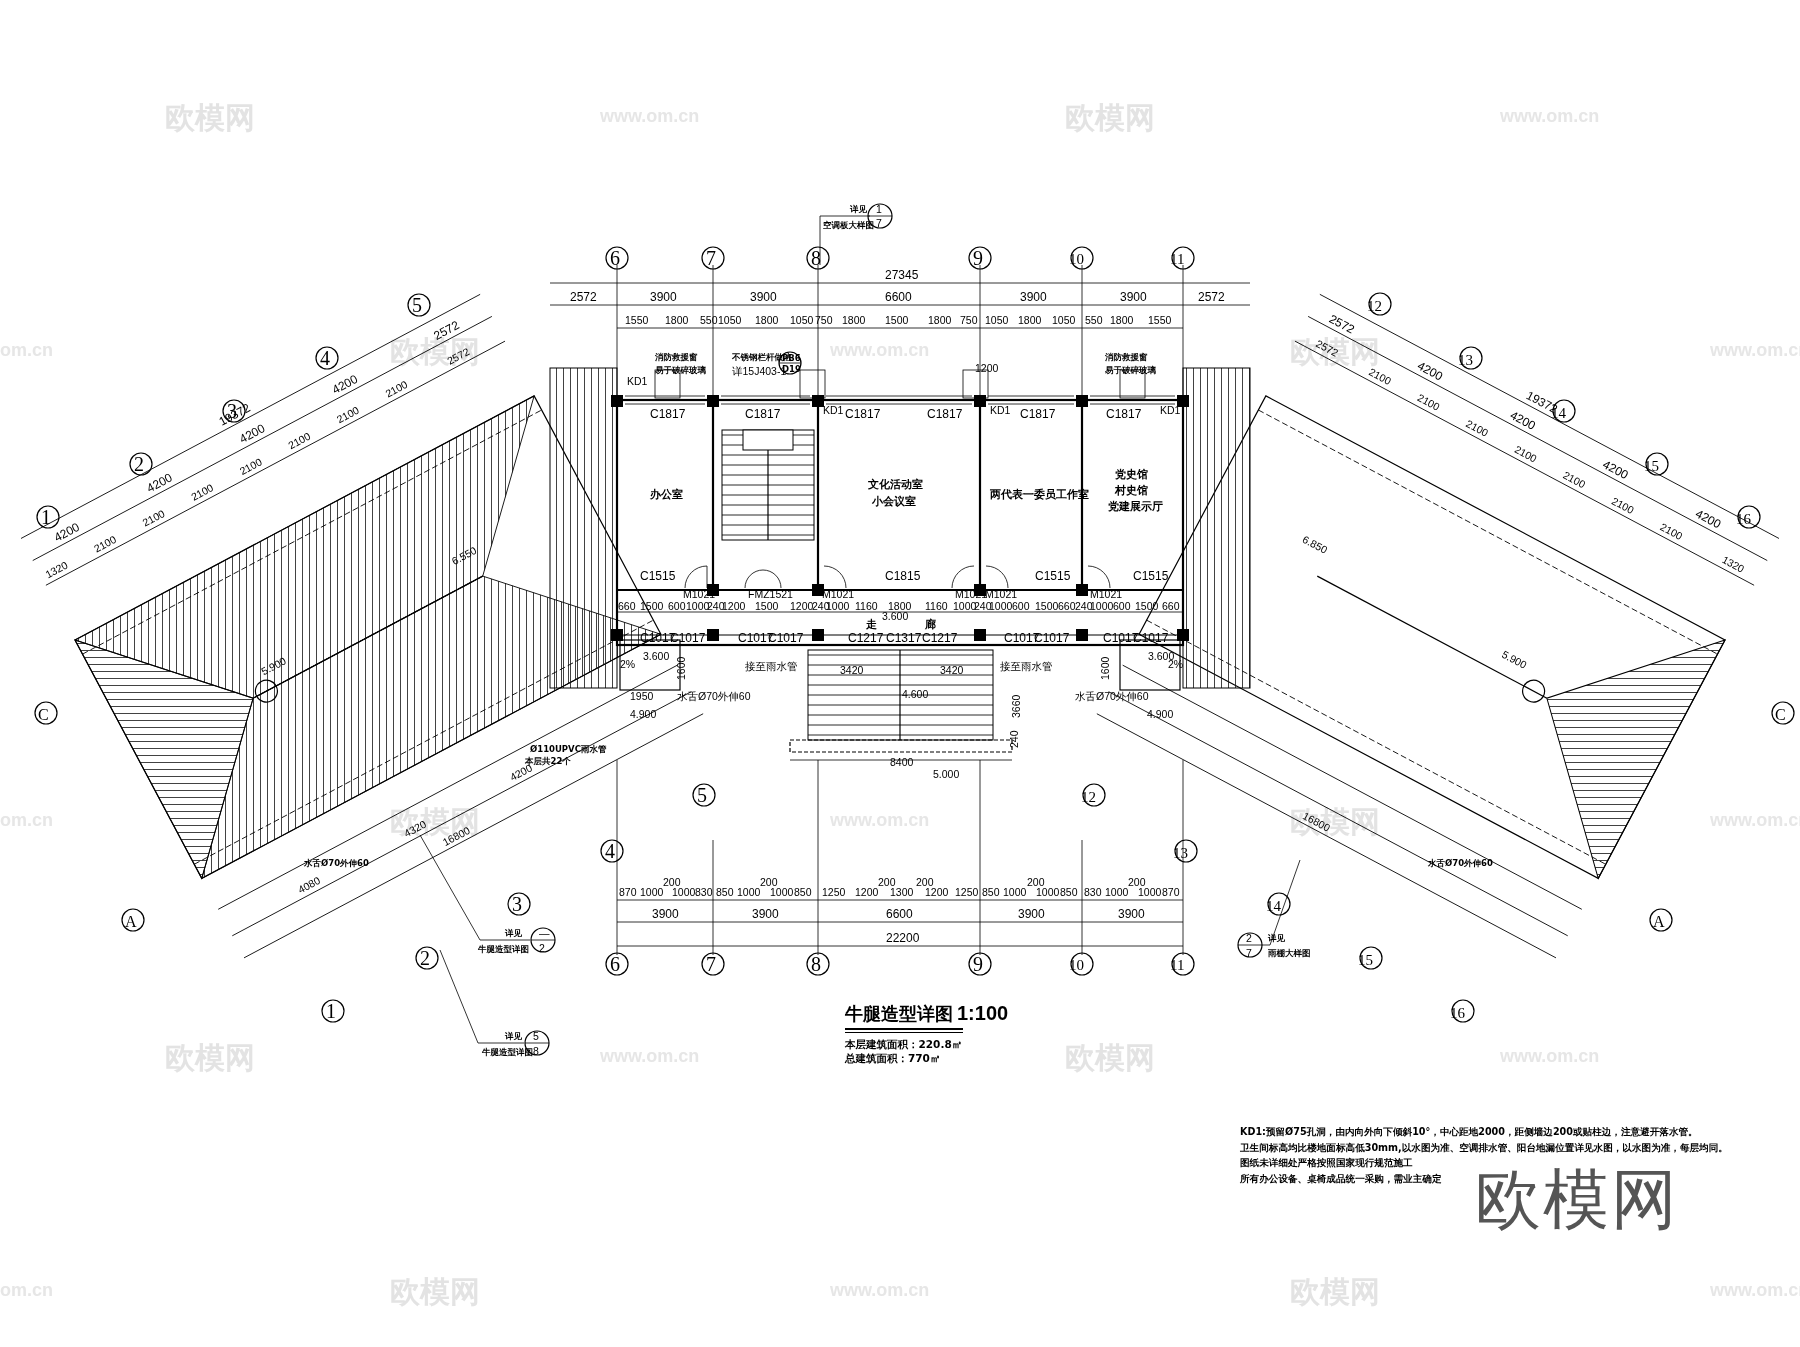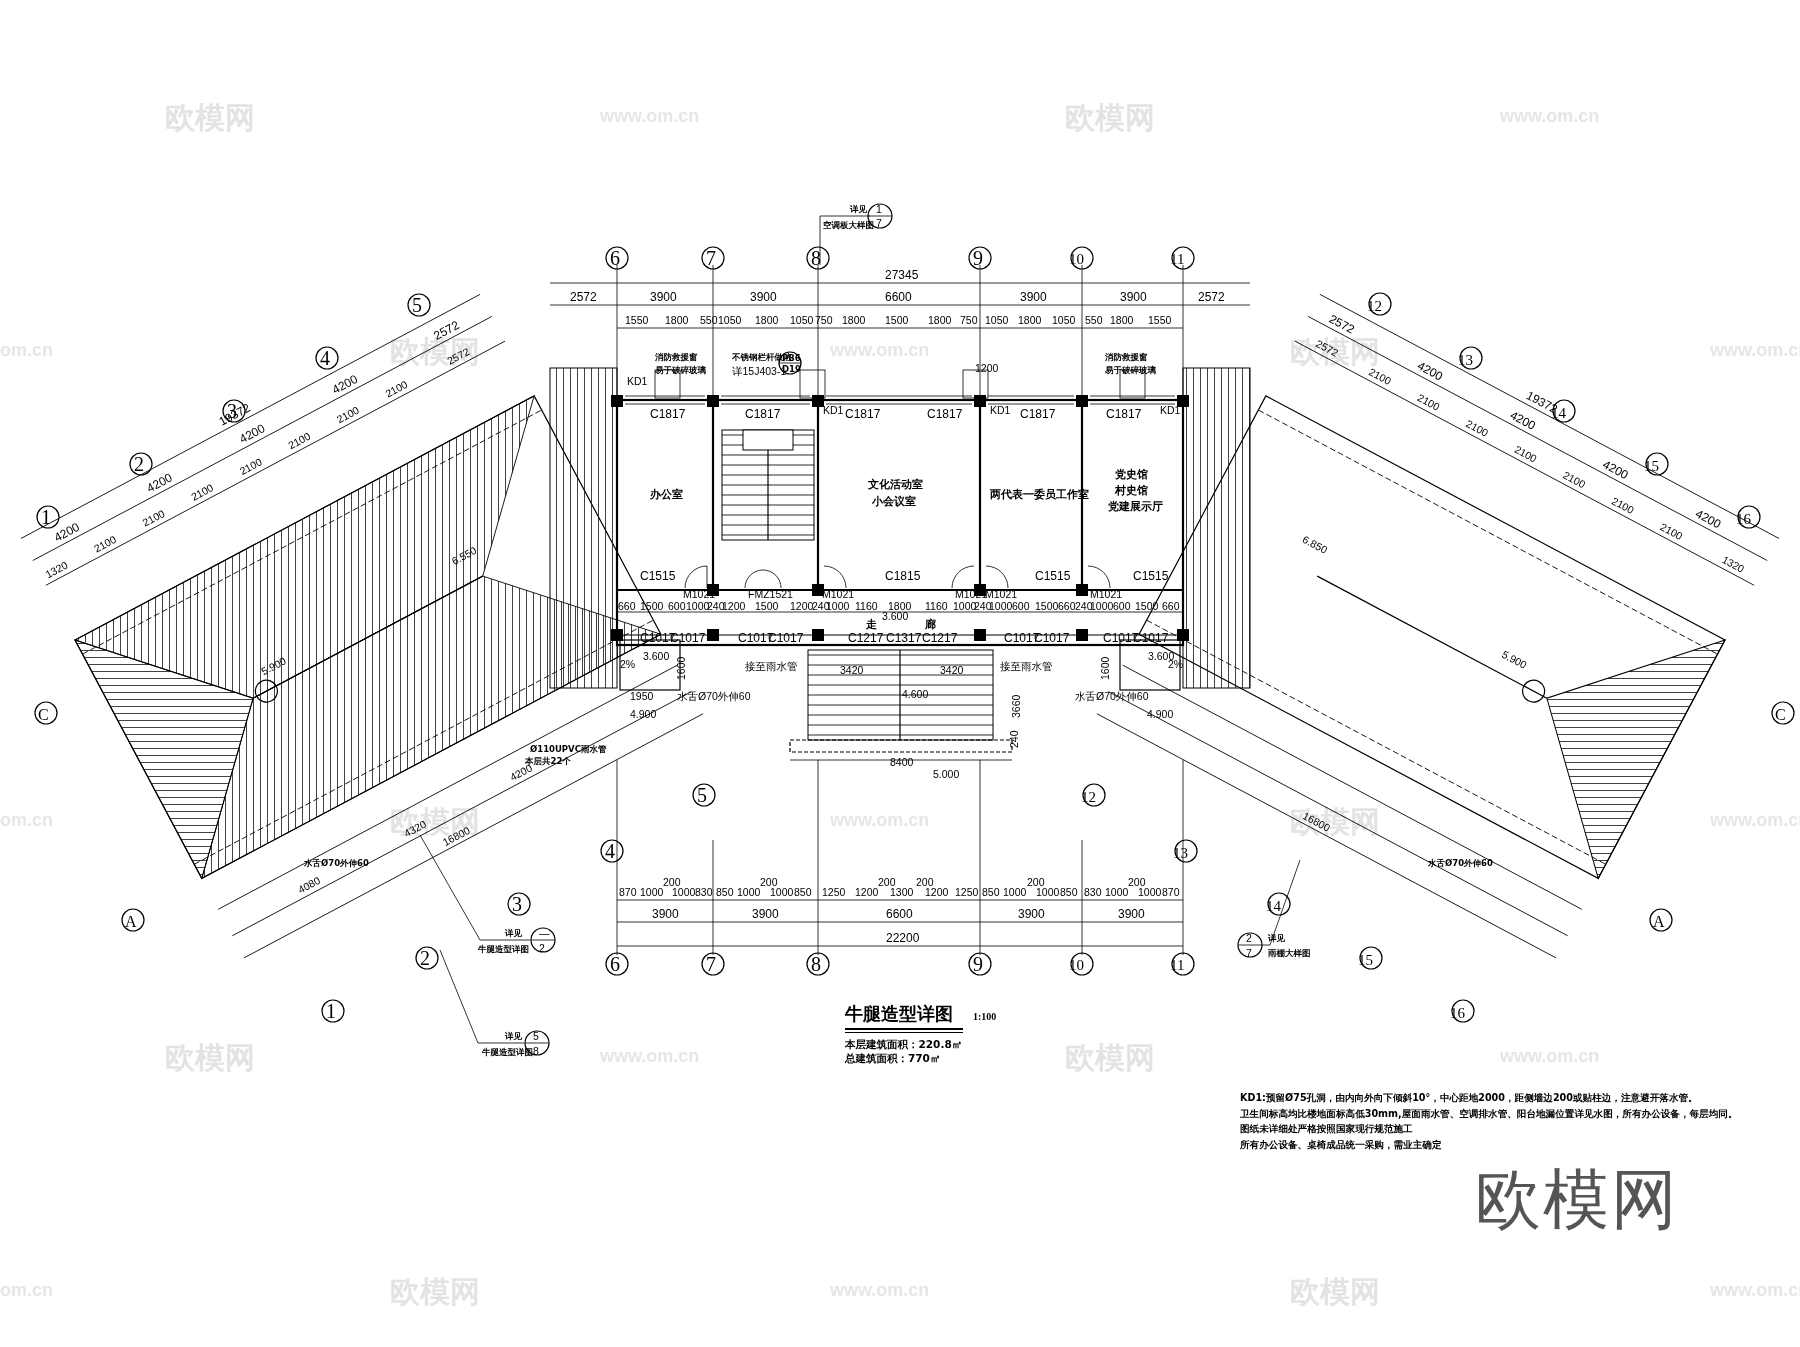--- a/index.html
+++ b/index.html
@@ -12,24 +12,24 @@
   .dimS{font-family:"Liberation Sans",sans-serif;font-size:10.5px;fill:#000;}
   .axis{font-family:"Liberation Serif",serif;font-size:20px;fill:#000;}
   .room{font-family:"DejaVu Sans",sans-serif;font-size:11px;font-weight:bold;fill:#000;}
   .win{font-family:"Liberation Sans",sans-serif;font-size:12px;fill:#000;}
   .note{font-family:"DejaVu Sans",sans-serif;font-size:8.5px;font-weight:bold;fill:#000;}
   .wm{font-family:"DejaVu Sans",sans-serif;font-size:30px;fill:#e3e3e3;font-weight:bold;}
   .wmu{font-family:"Liberation Sans",sans-serif;font-size:18px;fill:#e6e6e6;font-weight:bold;}
   .col{fill:#000;}
   #title-block{position:absolute;left:845px;top:1002px;}
   #title-block .t1{font-family:"DejaVu Sans",sans-serif;font-size:18px;font-weight:bold;}
-  #title-block .t1 span.scale{font-family:Liberation Serif, serif;font-size:10px;margin-left:20px;}
+  #title-block .t1 span.scale{font-family:Liberation Sans, sans-serif;font-size:20px;margin-left:4px;}
   #title-block .bar{border-top:2.5px solid #000;border-bottom:1px solid #000;height:2px;width:118px;margin:2px 0 4px;}
   #title-block .t2{font-family:"DejaVu Sans",sans-serif;font-size:10.5px;font-weight:bold;line-height:14px;}
-  #notes{position:absolute;left:1240px;top:1090px;width:560px;font-family:"DejaVu Sans",sans-serif;font-size:9.6px;font-weight:bold;line-height:15.5px;color:#000;}
+  #notes{position:absolute;left:1240px;top:1124px;width:560px;font-family:"DejaVu Sans",sans-serif;font-size:9.6px;font-weight:bold;line-height:15.5px;color:#000;}
   #big-wm{position:absolute;left:1475px;top:1155px;font-family:"DejaVu Sans",sans-serif;font-size:66px;color:#555;letter-spacing:2px;}
 </style>
 </head>
 <body>
 
 <svg width="1800" height="1347" viewBox="0 0 1800 1347" xmlns="http://www.w3.org/2000/svg">
   <defs>
     <pattern id="roofH" width="7" height="7" patternUnits="userSpaceOnUse" patternTransform="rotate(0)">
       <line x1="3.5" y1="0" x2="3.5" y2="7" stroke="#111" stroke-width="0.8"></line>
     </pattern>
@@ -551,18 +551,18 @@
   <div class="t1">
     <span>牛腿造型详图</span><span class="scale">1:100</span>
   </div>
   <div class="bar"></div>
   <div class="t2">本层建筑面积：220.8㎡</div>
   <div class="t2">总建筑面积：770㎡</div>
 </div>
 
 <div id="notes">
   <div>KD1:预留Ø75孔洞，由内向外向下倾斜10°，中心距地2000，距侧墙边200或贴柱边，注意避开落水管。</div>
-  <div>卫生间标高均比楼地面标高低30mm,屋面雨水管、空调排水管、阳台地漏位置详见水图，所有办公设备，每层均同。</div>
+  <div>卫生间标高均比楼地面标高低30mm,以水图为准、空调排水管、阳台地漏位置详见水图，以水图为准，每层均同。</div>
   <div>图纸未详细处严格按照国家现行规范施工</div>
   <div>所有办公设备、桌椅成品统一采购，需业主确定</div>
 </div>
 
 <div id="big-wm">欧模网</div>
 
 </body></html>

